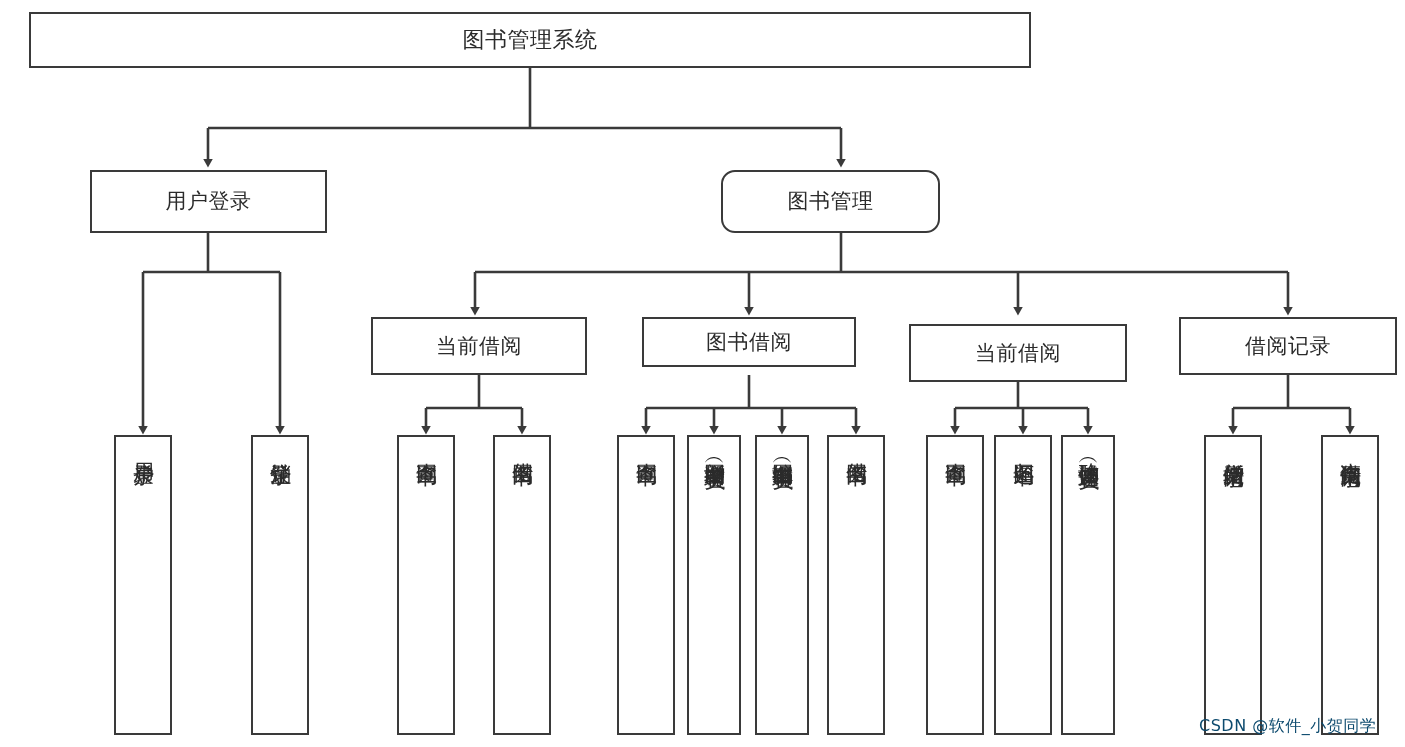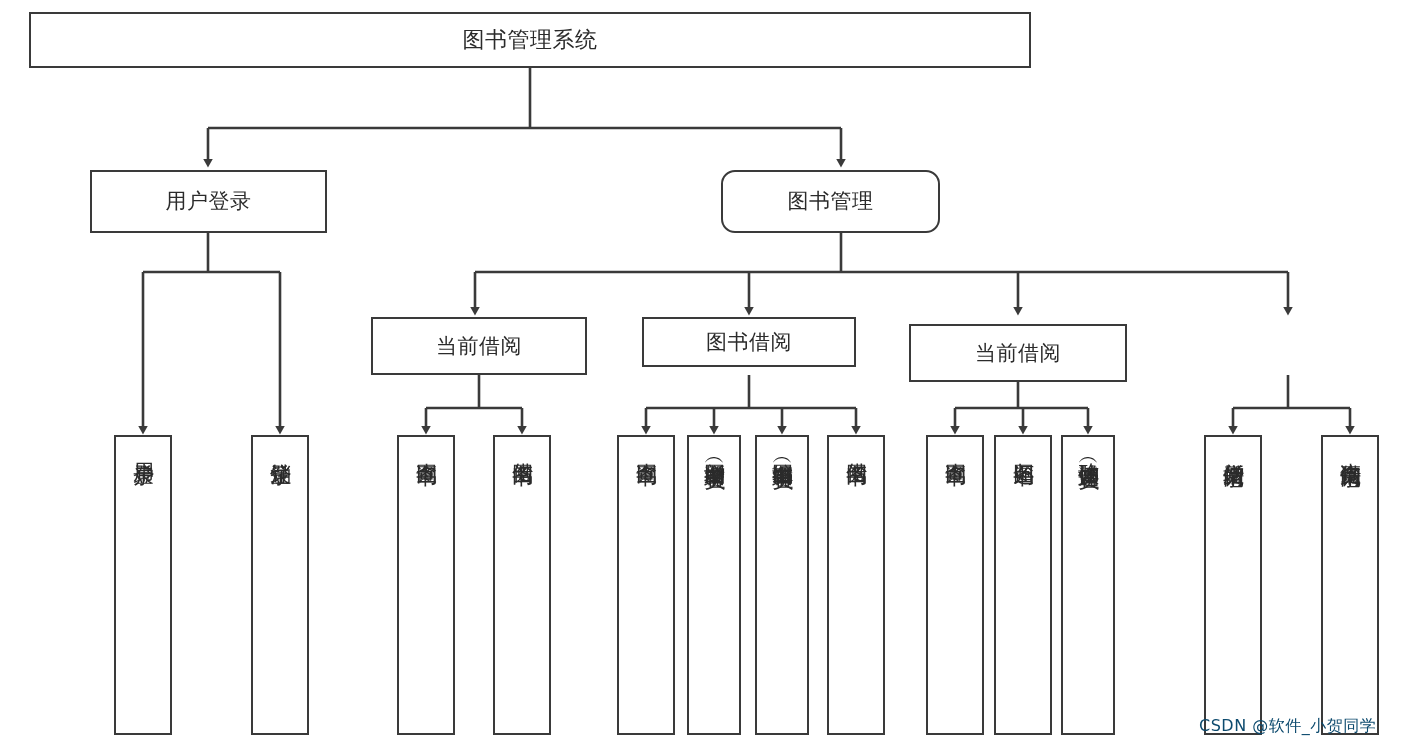--- a/index.html
+++ b/index.html
@@ -141,20 +141,23 @@
 
   <div class="node h" style="left:362px; top:317px; width:216px; height:58px;">
     <span class="label">当前借阅</span>
   </div>
   <div class="node h" style="left:633px; top:317px; width:214px; height:50px;">
     <span class="label">图书借阅</span>
   </div>
   <div class="node h" style="left:900px; top:324px; width:218px; height:58px;">
     <span class="label">当前借阅</span>
   </div>
+  <div class="node h" style="left:1170px; top:317px; width:218px; height:58px;">
+    <span class="label">借阅记录</span>
+  </div>
 
   <div class="node v" style="left:105px; top:435px; width:58px; height:300px;">
     <span class="label">用户登录</span>
   </div>
   <div class="node v" style="left:242px; top:435px; width:58px; height:300px;">
     <span class="label">注销登录</span>
   </div>
 
   <div class="node v" style="left:388px; top:435px; width:58px; height:300px;">
     <span class="label">查询图书</span>

